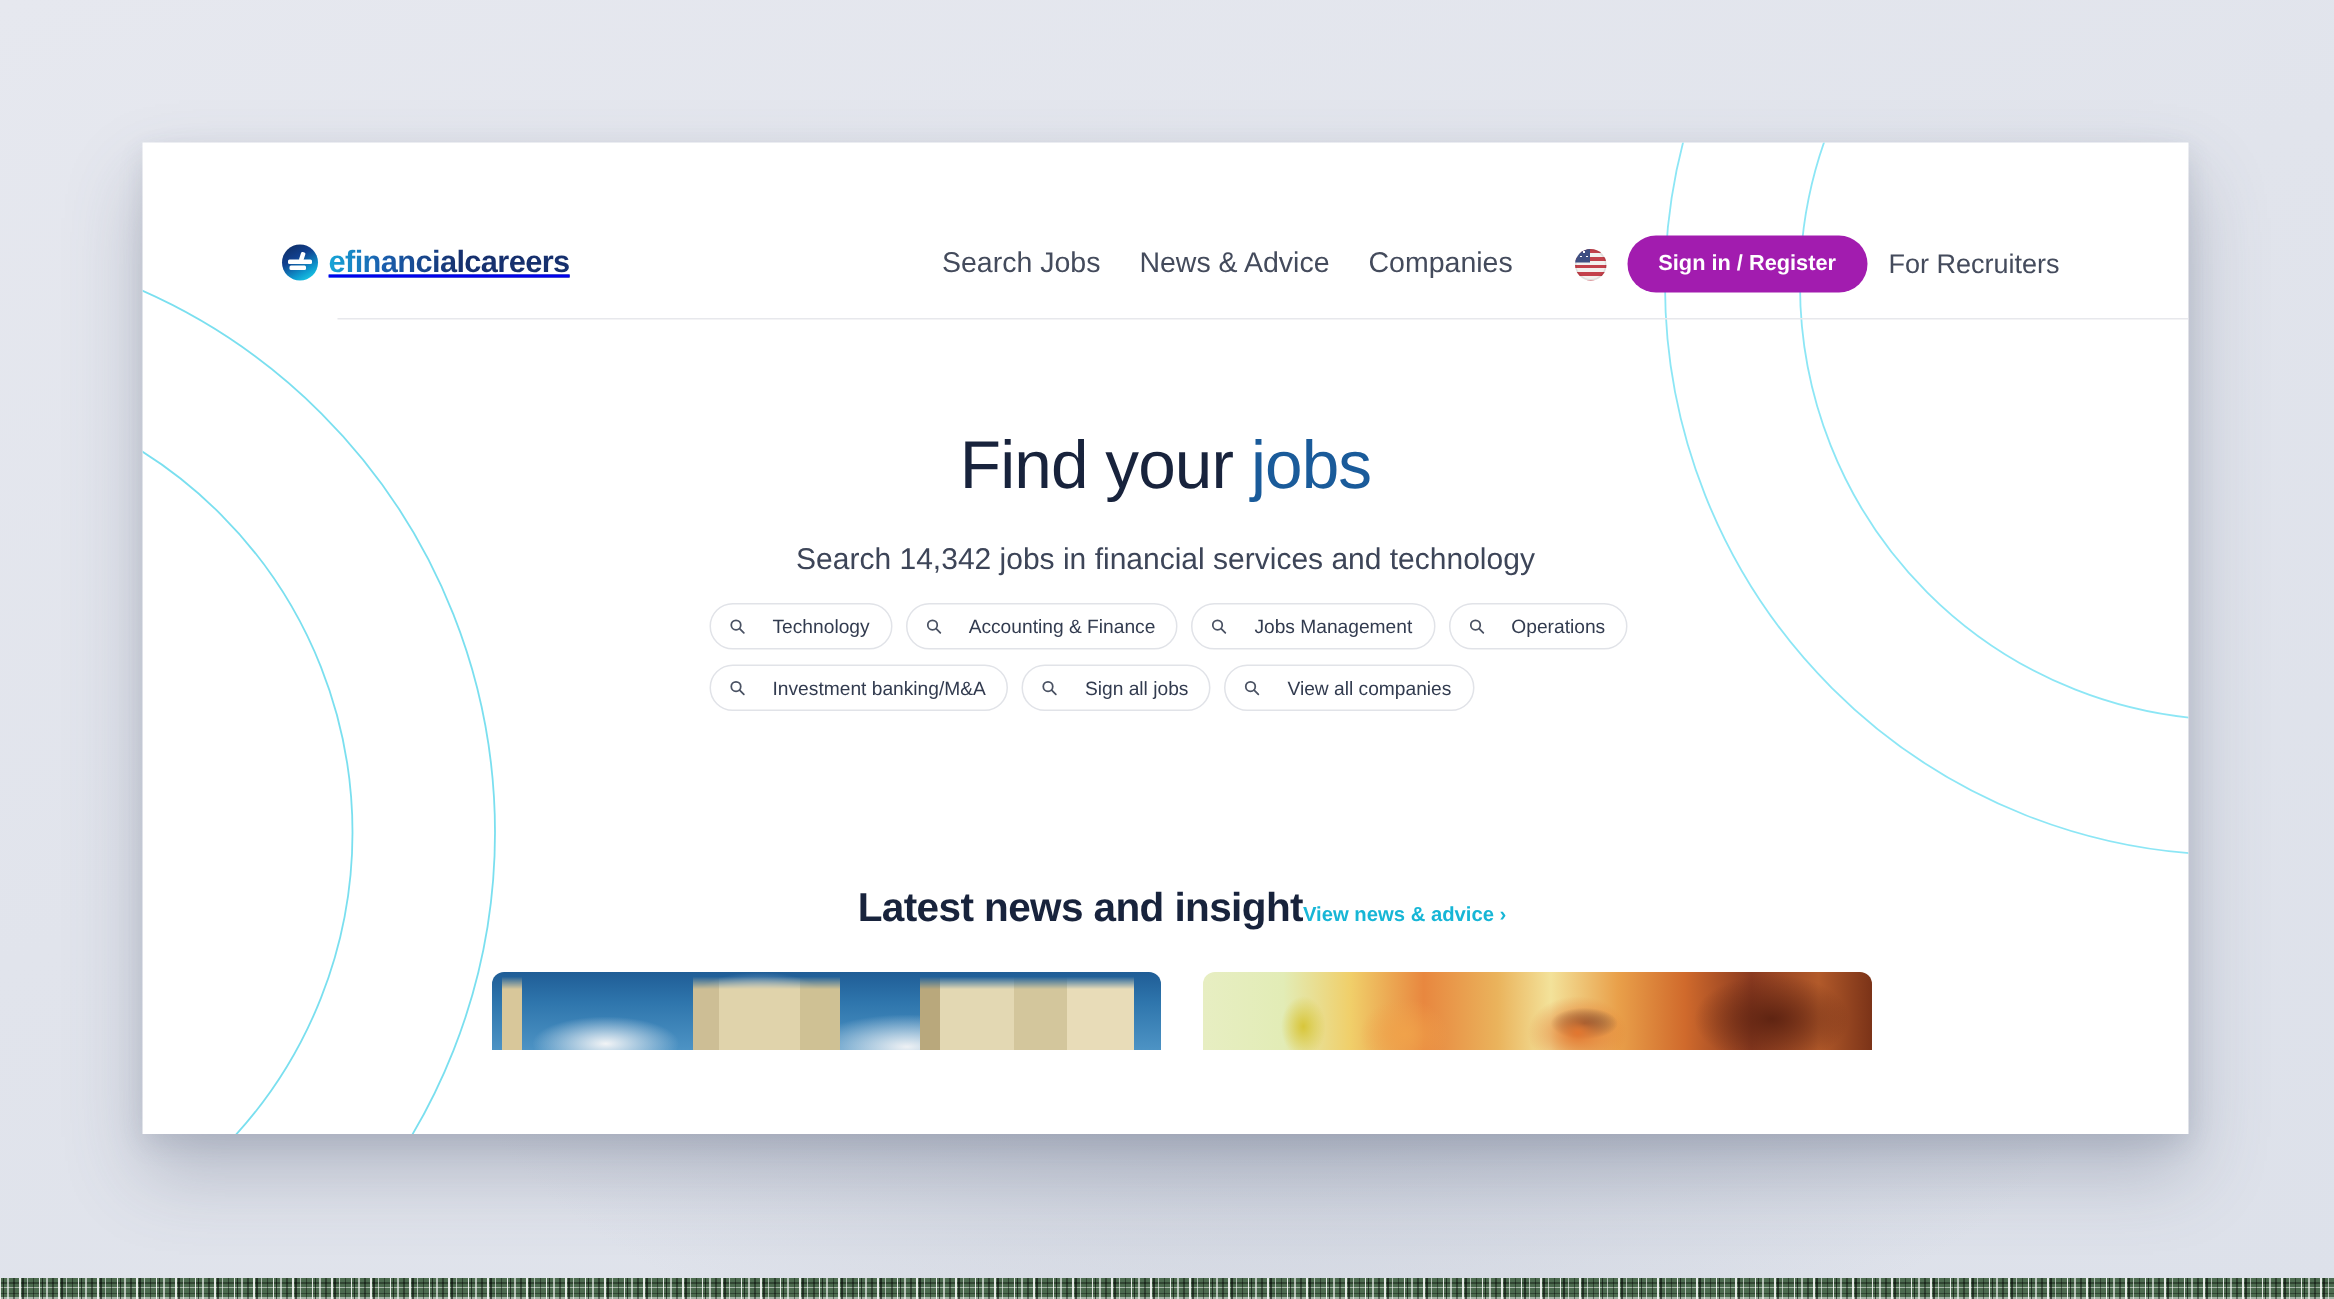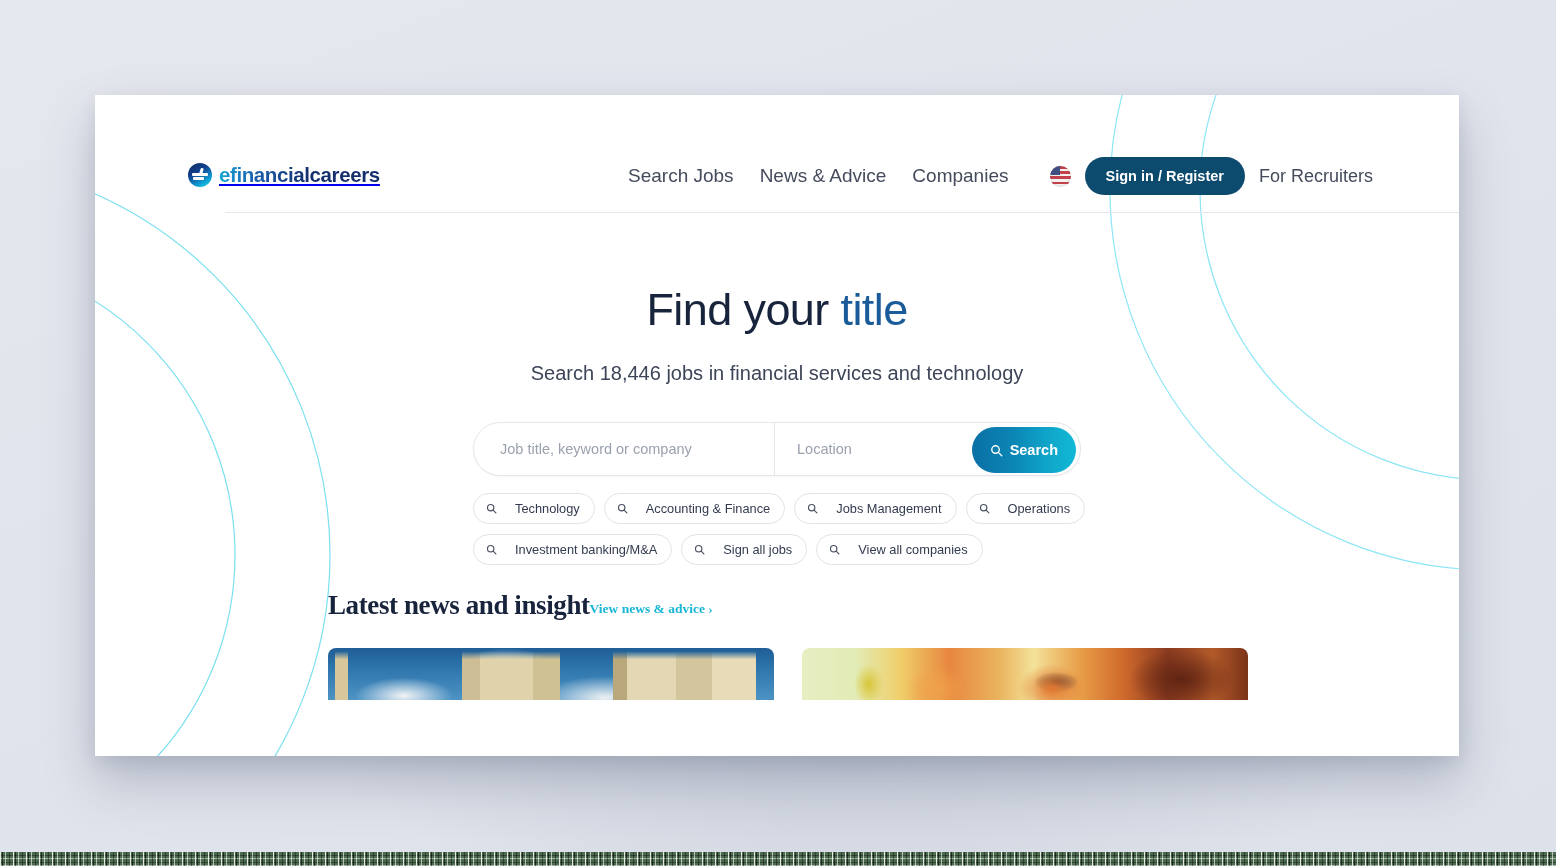--- a/index.html
+++ b/index.html
@@ -102,21 +102,21 @@
   }
   #flag-icon::after {
     content: ""; position: absolute; left: 0; top: 0;
     width: 10px; height: 9px; background: #3f4f82;
     background-image: radial-gradient(circle at 2px 2px, #fff 0.6px, transparent 0.7px),
                       radial-gradient(circle at 6px 2px, #fff 0.6px, transparent 0.7px),
                       radial-gradient(circle at 4px 5px, #fff 0.6px, transparent 0.7px),
                       radial-gradient(circle at 8px 5px, #fff 0.6px, transparent 0.7px);
   }
   #signin-btn {
-    background: #0c4a6e; color: #ffffff;
+    background: #a21caf; color: #ffffff;
     font-size: 14.5px; font-weight: 700;
     border: none; border-radius: 20px;
     padding: 11px 21px; cursor: pointer; white-space: nowrap;
     font-family: "Liberation Sans", sans-serif;
   }
   #recruiters-link {
     font-size: 18px; color: #444b5c; text-decoration: none; white-space: nowrap;
   }
   #header-divider {
     position: absolute; left: 65px; right: 0; top: 117px;
@@ -179,21 +179,21 @@
     font-size: 12.8px; color: #323b4f; white-space: nowrap;
     font-family: "Liberation Sans", sans-serif;
   }
   .mag { flex: 0 0 auto; display: block; }
 
   
   #news {
     position: absolute; left: 233px; top: 495px; width: 920px;
   }
   #news-head {
-    display: flex; align-items: flex-end; justify-content: flex-start; font-family: Liberation Serif, serif;
+    display: flex; align-items: flex-end; justify-content: center;
   }
   #news-title {
     font-size: 27px; font-weight: 700; color: #18233c; letter-spacing: -0.4px;
   }
   #news-link {
     font-size: 13.5px; font-weight: 700; color: #17b6d6; text-decoration: none;
     white-space: nowrap; padding-bottom: 4px;
   }
   #news-cards {
     display: flex; gap: 28px; margin-top: 27px;
@@ -277,36 +277,24 @@
         <button id="signin-btn">Sign in / Register</button>
         <a id="recruiters-link" href="#">For Recruiters</a>
       </div>
 
       <div id="header-divider"></div>
     </div>
   </div>
 
   <div id="hero">
 
-    <h1 id="hero-title"><span>Find your </span><span class="accent">title</span></h1>
-
-    <p id="hero-sub">Search 18,446 jobs in financial services and technology</p>
-
-    <div id="searchbar">
-      <input id="kw-field" type="text" placeholder="Job title, keyword or company" style="">
-      <div id="field-divider"></div>
-      <input id="loc-field" type="text" placeholder="Location" style="">
-      <button id="search-btn">
-        <svg class="mag" width="13" height="13" viewBox="0 0 16 16">
-          <circle cx="6.8" cy="6.8" r="4.6" stroke="#ffffff" stroke-width="1.7" fill="none"></circle>
-          <line x1="10.3" y1="10.3" x2="14.4" y2="14.4" stroke="#ffffff" stroke-width="1.7" stroke-linecap="round"></line>
-        </svg>
-        <span>Search</span>
-      </button>
-    </div>
+    <h1 id="hero-title"><span>Find your </span><span class="accent">jobs</span></h1>
+
+    <p id="hero-sub">Search 14,342 jobs in financial services and technology</p>
+
 
     <div id="chips-wrap">
       <div class="chip-row">
         <button class="chip">
           <svg class="mag" width="11" height="11" viewBox="0 0 16 16">
             <circle cx="6.8" cy="6.8" r="4.6" stroke="#4a5263" stroke-width="1.7" fill="none"></circle>
             <line x1="10.3" y1="10.3" x2="14.4" y2="14.4" stroke="#4a5263" stroke-width="1.7" stroke-linecap="round"></line>
           </svg>
           <span>Technology</span>
         </button>

